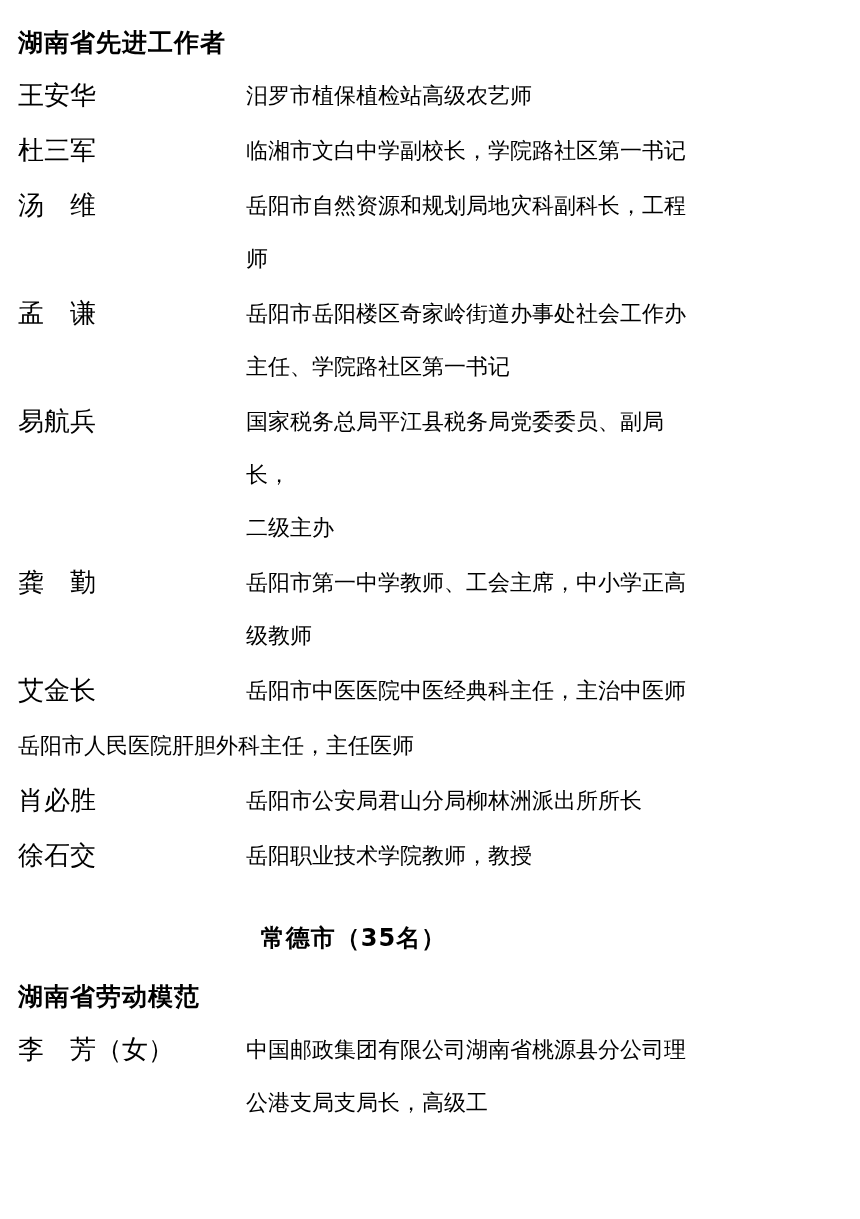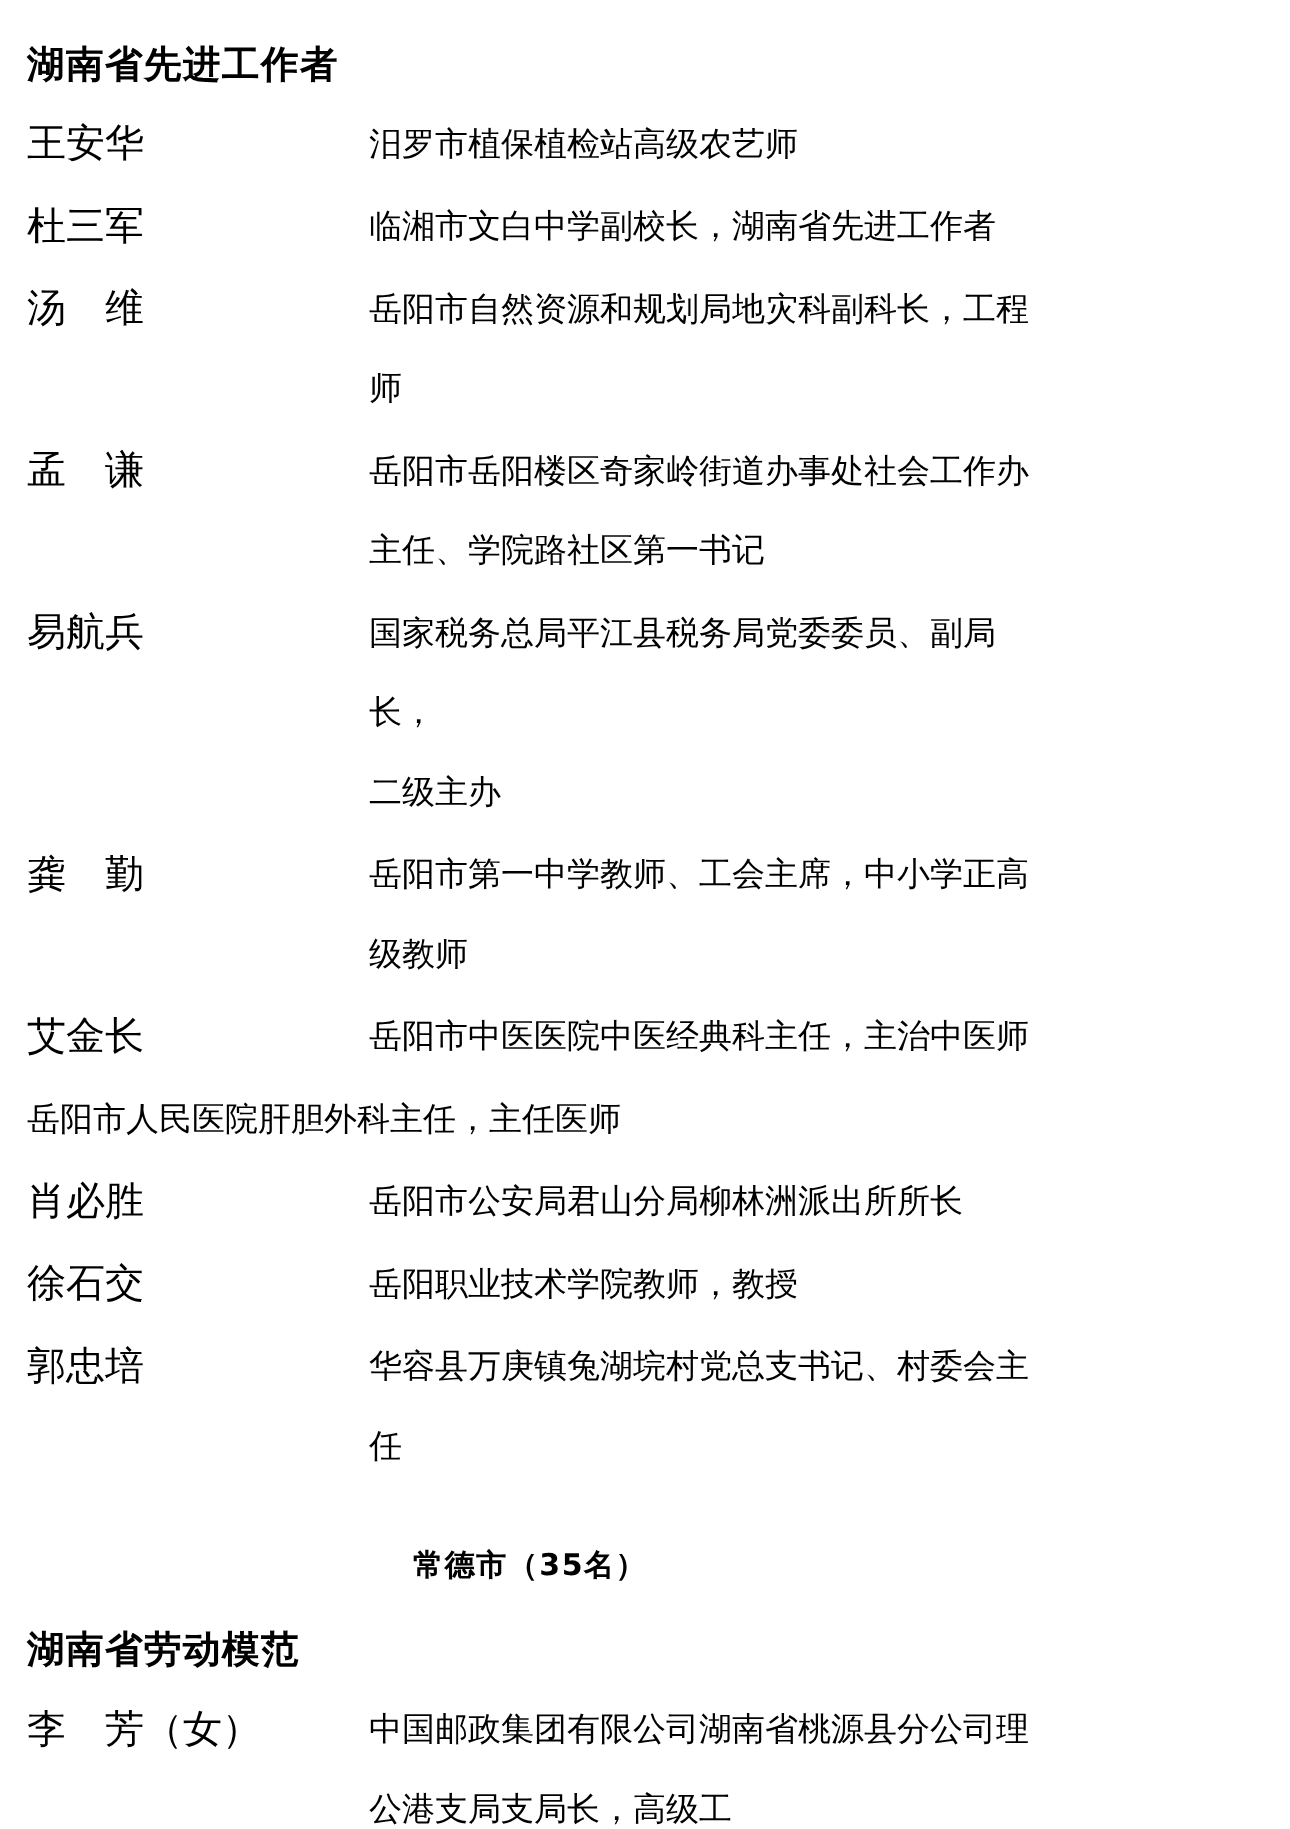--- a/index.html
+++ b/index.html
@@ -48,21 +48,21 @@
     line-height: 53px;
     letter-spacing: 0px;
   }
   .entry-title .line {
     display: block;
   }
   .city-heading {
     text-align: center;
     font-family: "DejaVu Sans", "Liberation Sans", serif;
     font-weight: bold;
-    font-size: 20px;
+    font-size: 24px;
     letter-spacing: 1px;
     margin: 40px 0 26px 0;
   }
 </style>
 </head>
 <body>
 
 <div class="page">
 
   <h2 class="section-heading">湖南省先进工作者</h2>
@@ -70,21 +70,21 @@
   <div class="entry">
     <div class="entry-name">王安华</div>
     <div class="entry-title">
       <span class="line">汨罗市植保植检站高级农艺师</span>
     </div>
   </div>
 
   <div class="entry">
     <div class="entry-name">杜三军</div>
     <div class="entry-title">
-      <span class="line">临湘市文白中学副校长，湖南省先进工作者</span>
+      <span class="line">临湘市文白中学副校长，学院路社区第一书记</span>
     </div>
   </div>
 
 
   <div class="entry">
     <div class="entry-name">汤　维</div>
     <div class="entry-title">
       <span class="line">岳阳市自然资源和规划局地灾科副科长，工程师</span>
     </div>
   </div>
@@ -134,26 +134,20 @@
     </div>
   </div>
 
   <div class="entry">
     <div class="entry-name">徐石交</div>
     <div class="entry-title">
       <span class="line">岳阳职业技术学院教师，教授</span>
     </div>
   </div>
 
-  <div class="entry">
-    <div class="entry-name">郭忠培</div>
-    <div class="entry-title">
-      <span class="line">华容县万庚镇兔湖垸村党总支书记、村委会主任</span>
-    </div>
-  </div>
 
   <h1 class="city-heading">常德市（35名）</h1>
 
   <h2 class="section-heading">湖南省劳动模范</h2>
 
   <div class="entry">
     <div class="entry-name">李　芳（女）</div>
     <div class="entry-title">
       <span class="line">中国邮政集团有限公司湖南省桃源县分公司理</span>
       <span class="line">公港支局支局长，高级工</span>

